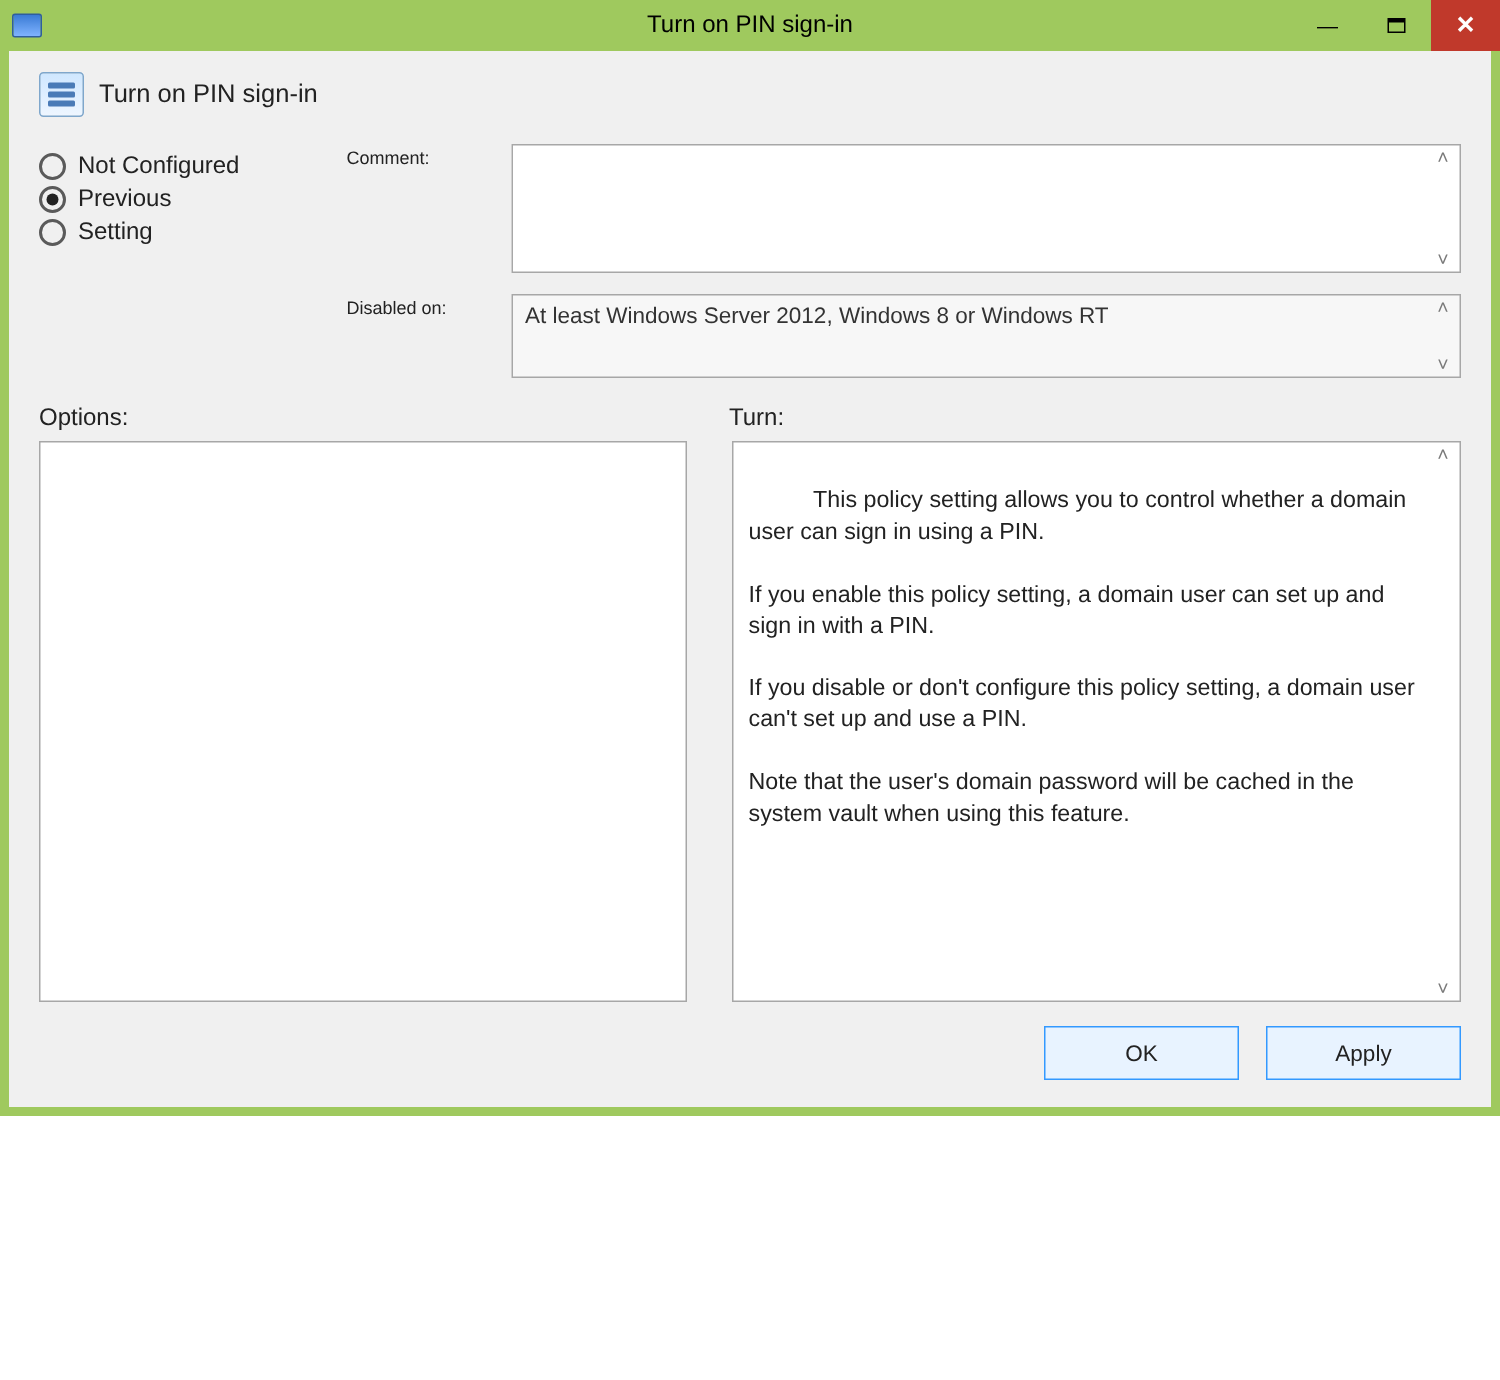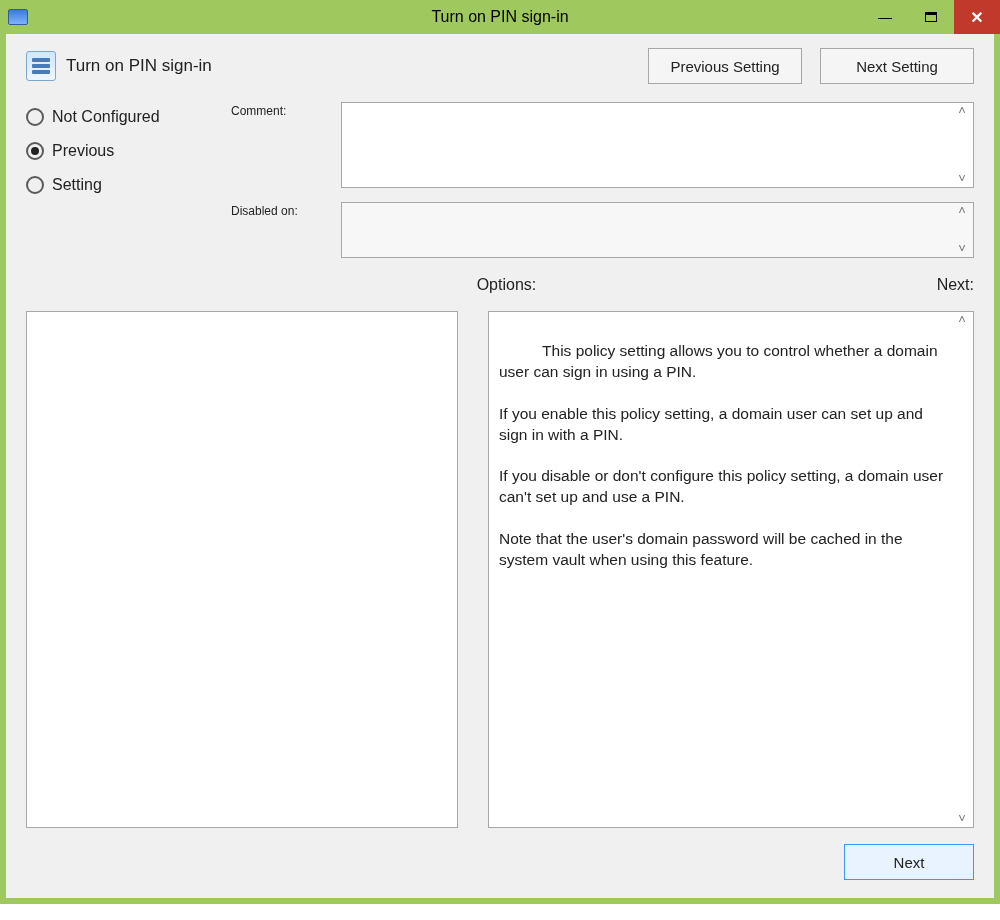--- a/index.html
+++ b/index.html
@@ -11,21 +11,21 @@
     font-size: 15px;
     color: #222;
     background: #fff;
     overflow: hidden;
   }
 
   
   .window {
     box-sizing: border-box;
     width: 1000px;
-    height: 904px;
+    height: 744px;
     border: 6px solid #9fc95e;
     background: #f0f0f0;
     display: flex;
     flex-direction: column;
   }
   .titlebar {
     height: 34px;
     background: #9fc95e;
     display: flex;
     align-items: center;
@@ -135,21 +135,21 @@
   
   .top-grid {
     display: flex;
     gap: 20px;
     margin-bottom: 8px;
   }
   .state-col {
     width: 185px;
     display: flex;
     flex-direction: column;
-    gap: 16px;
+    gap: 4px;
     padding-top: 6px;
   }
   .radio-row {
     display: flex;
     align-items: center;
     gap: 8px;
     font-size: 16px;
     cursor: pointer;
   }
   .radio {
@@ -203,22 +203,21 @@
     user-select: none;
   }
   .scroll-hint-up { top: 2px; }
   .scroll-hint-down { bottom: 2px; }
 
   
   .panel-headers {
     display: flex;
     gap: 30px;
     margin-top: 10px;
-    margin-bottom: 17px;
-    justify-content: flex-end;
+    margin-bottom: 6px;
   }
   .panel-headers > div:first-child { width: 430px; }
   .panel-header-label { font-size: 16px; }
 
   
   .panels {
     display: flex;
     gap: 30px;
     flex: 1;
     min-height: 0;
@@ -264,24 +263,20 @@
         </div>
       <div class="win-btn close">✕</div>
     </div>
   </div>
 
   <div class="client">
 
     <div class="header-row">
       <span class="setting-icon"></span>
       <span class="setting-title">Turn on PIN sign-in</span>
-      <div class="nav-buttons">
-        <div class="btn">Previous Setting</div>
-        <div class="btn">Next Setting</div>
-      </div>
     </div>
 
     <div class="top-grid">
       <div class="state-col">
         <div class="radio-row">
           <span class="radio"></span>
           <span>Not Configured</span>
         </div>
         <div class="radio-row">
           <span class="radio checked"></span>
@@ -296,46 +291,48 @@
       <div class="kv-col">
         <div class="kv-label">Comment:</div>
         <div class="textbox comment-box">
           <span></span>
           <span class="scroll-hint-up">˄</span>
           <span class="scroll-hint-down">˅</span>
         </div>
 
         <div class="kv-label">Disabled on:</div>
         <div class="textbox supported-box">
+          <span>At least Windows Server 2012, Windows 8 or Windows RT</span>
           <span class="scroll-hint-up">˄</span>
           <span class="scroll-hint-down">˅</span>
         </div>
       </div>
     </div>
 
     <div class="panel-headers">
       <div><span class="panel-header-label">Options:</span></div>
-      <div><span class="panel-header-label">Next:</span></div>
+      <div><span class="panel-header-label">Turn:</span></div>
     </div>
 
     <div class="panels">
       <div class="options-panel"></div>
       <div class="help-panel-wrap">
         <div class="help-panel">
           <span>This policy setting allows you to control whether a domain user can sign in using a PIN.
 
 If you enable this policy setting, a domain user can set up and sign in with a PIN.
 
 If you disable or don't configure this policy setting, a domain user can't set up and use a PIN.
 
 Note that the user's domain password will be cached in the system vault when using this feature.</span>
           <span class="scroll-hint-up">˄</span>
           <span class="scroll-hint-down">˅</span>
         </div>
       </div>
     </div>
 
     <div class="footer">
-      <div class="btn primary sm">Next</div>
+      <div class="btn primary sm">OK</div>
+      <div class="btn primary sm">Apply</div>
     </div>
 
   </div>
 </div>
 
 </body></html>

